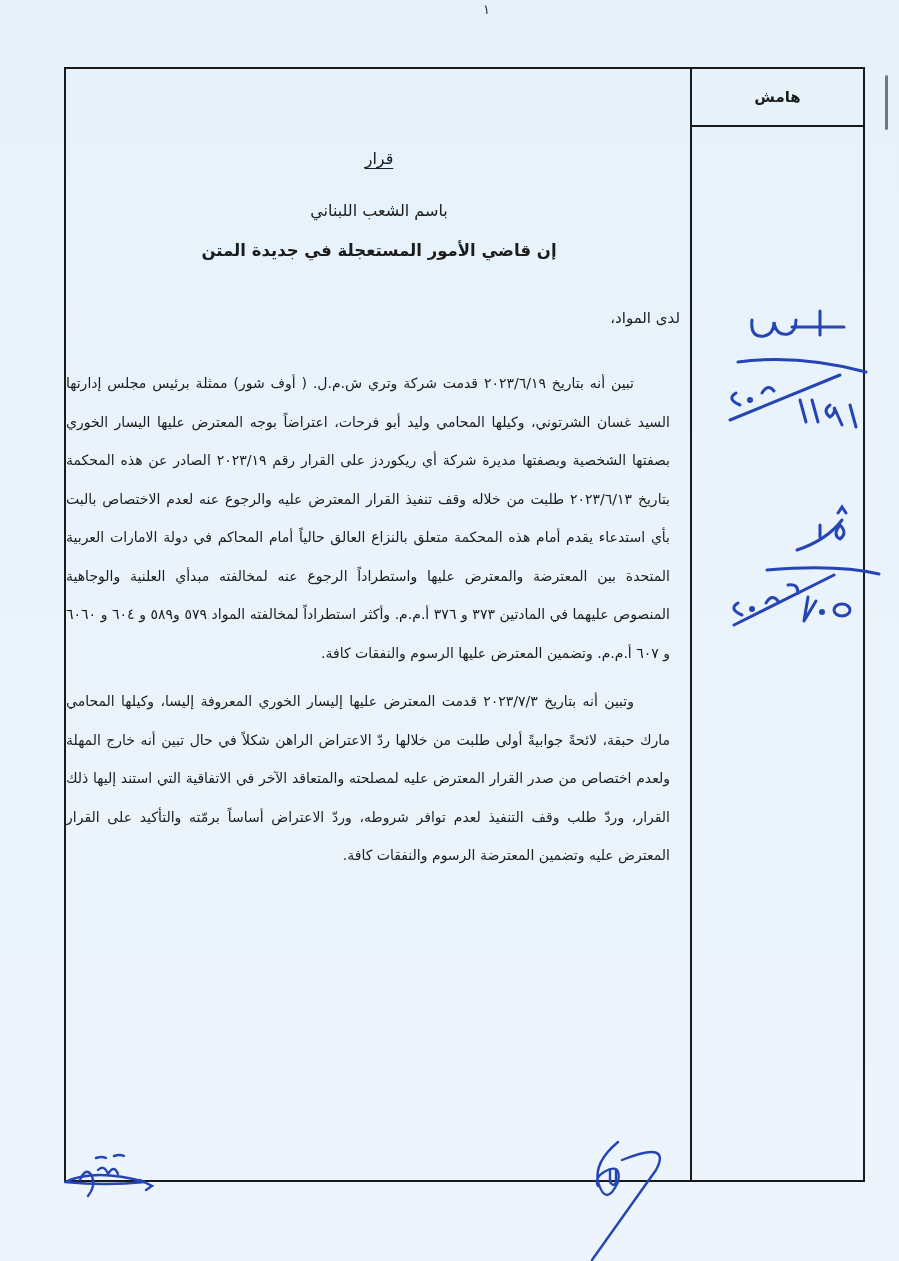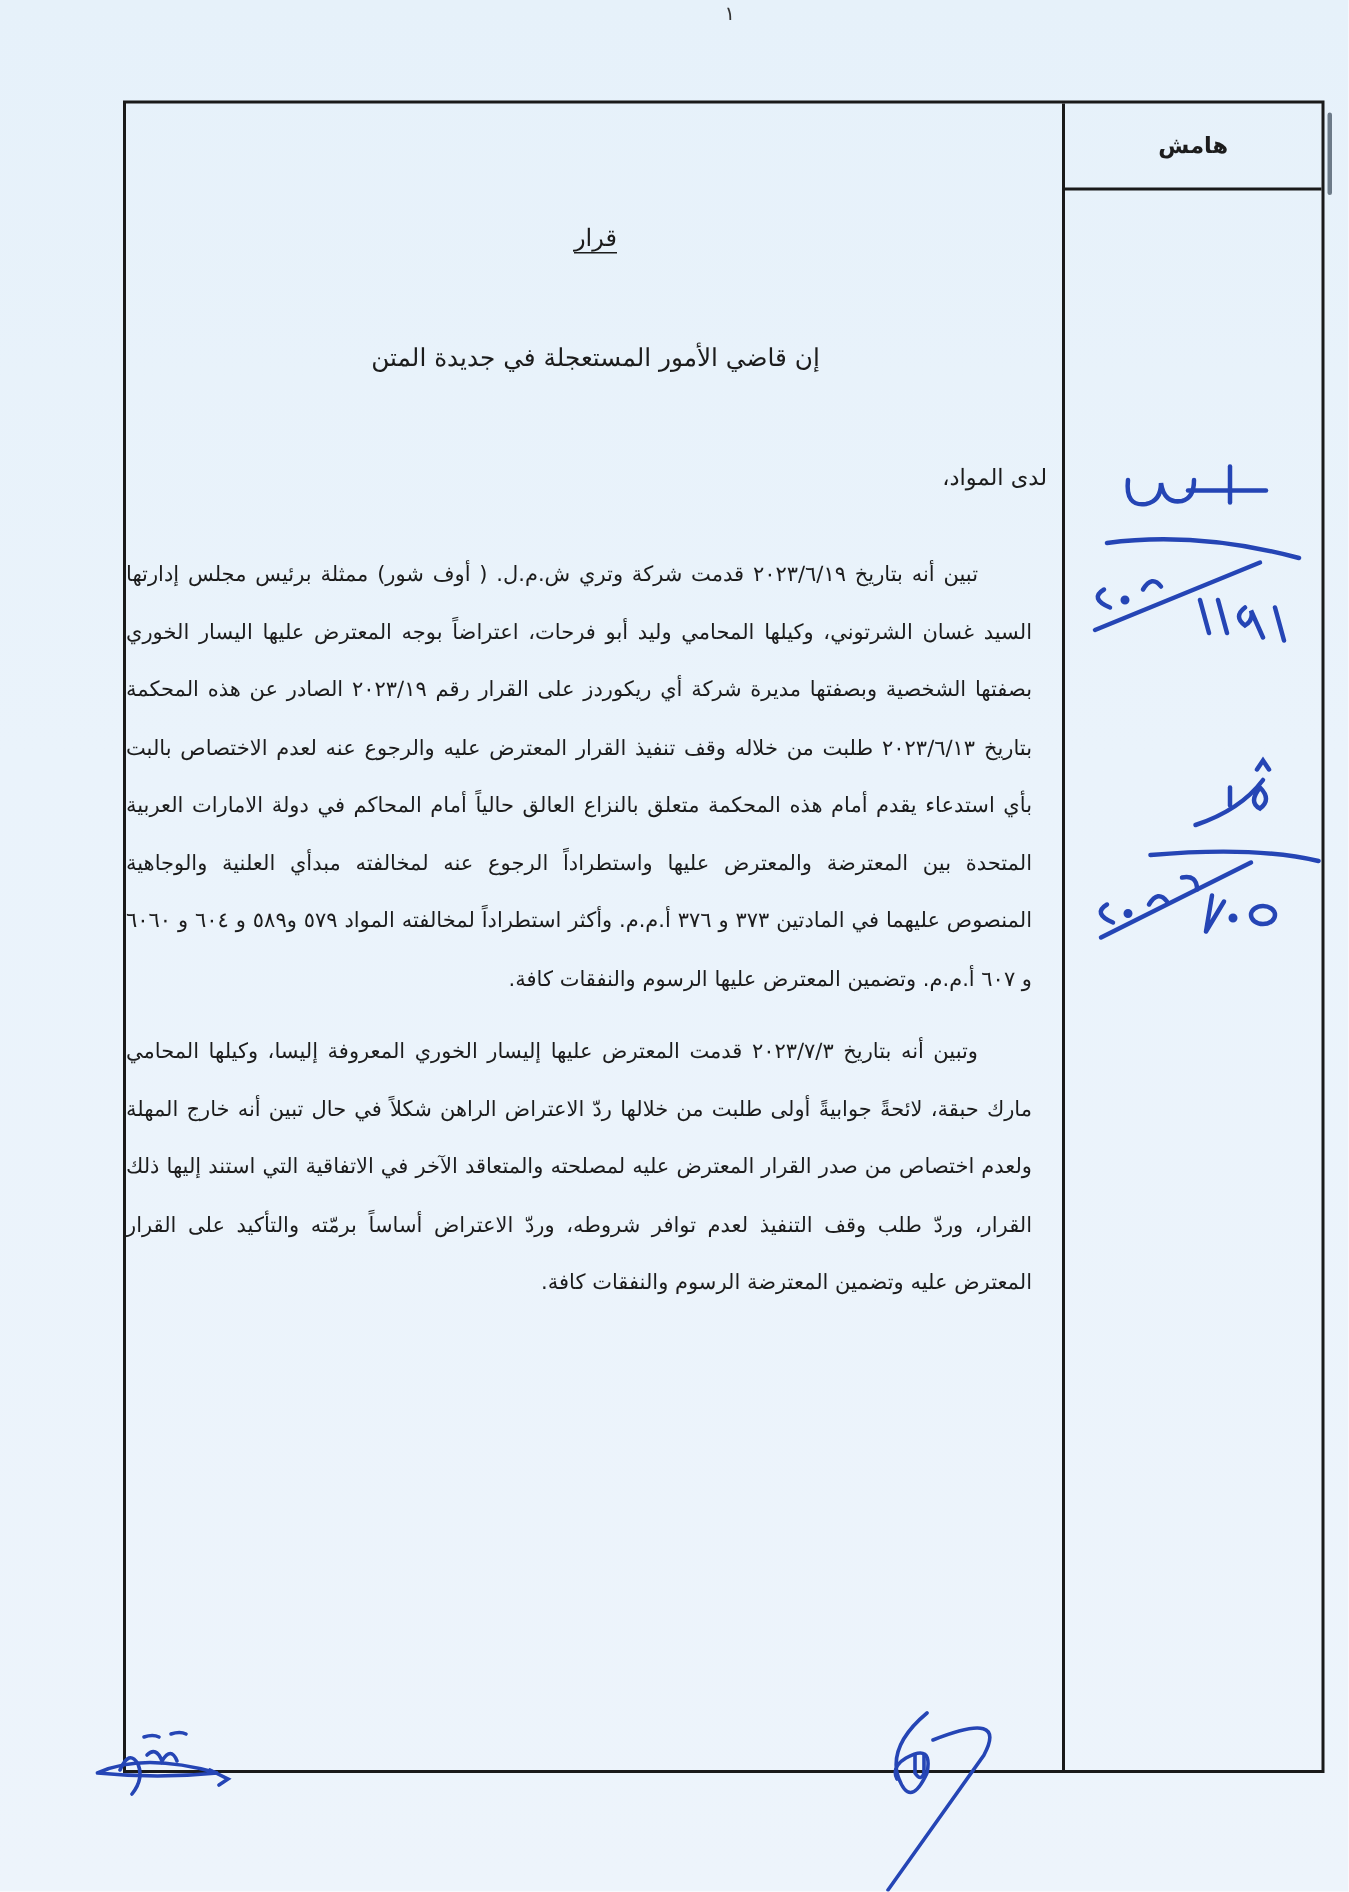--- a/index.html
+++ b/index.html
@@ -11,21 +11,21 @@
     }
     .page-number {
       position:absolute; left:483px; top:2px; font-size:13px; color:#333;
     }
     .right-edge-mark {
       position:absolute; left:885px; top:75px; width:3px; height:55px;
       background:#6c7a88; border-radius:2px;
     }
     .frame {
       position:absolute; left:64px; top:67px; width:801px; height:1115px;
-      border:2.5px solid #1a1a1a; box-sizing:border-box;margin-left:18px;
+      border:2.5px solid #1a1a1a; box-sizing:border-box;
     }
     .margin-col {
       position:absolute; right:0; top:0; width:173px; height:100%;
       border-left:2px solid #1a1a1a; box-sizing:border-box;
     }
     .margin-header {
       height:58px; border-bottom:2px solid #1a1a1a; box-sizing:border-box;
       display:flex; align-items:center; justify-content:center;
       font-weight:bold; font-size:15px;
     }
@@ -35,22 +35,22 @@
     }
     .title {
       position:absolute; top:80px; left:0; width:626px; text-align:center;
       font-size:16px; text-decoration:underline; text-underline-offset:4px;
     }
     .subtitle {
       position:absolute; top:132px; left:0; width:626px; text-align:center;
       font-size:16px;
     }
     .judge {
-      position:absolute; top:160px; left:0; width:626px; text-align:center;
-      font-size:16.5px; font-weight:normal;
+      position:absolute; top:172px; left:0; width:626px; text-align:center;
+      font-size:16.5px; font-weight:bold;
     }
     .intro {
       position:absolute; top:240px; right:12px; font-size:15px;
     }
     .paragraphs {
       position:absolute; top:295px; right:22px; width:604px;
       font-size:14px; line-height:38.5px; text-align:justify;
       text-align-last:right;
     }
     .para { margin:0 0 12px 0; text-indent:36px; }
@@ -64,20 +64,21 @@
 <div class="right-edge-mark"></div>
 
 <div class="frame">
 
   <div class="margin-col">
     <div class="margin-header">هامش</div>
   </div>
 
   <div class="body-col">
     <div class="title">قرار</div>
+    <div class="subtitle">باسم الشعب اللبناني</div>
     <div class="judge">إن قاضي الأمور المستعجلة في جديدة المتن</div>
     <div class="intro">لدى المواد،</div>
 
     <div class="paragraphs">
       <p class="para p1">تبين أنه بتاريخ ٢٠٢٣/٦/١٩ قدمت شركة وتري ش.م.ل. ( أوف شور) ممثلة برئيس مجلس إدارتها السيد غسان الشرتوني، وكيلها المحامي وليد أبو فرحات، اعتراضاً بوجه المعترض عليها اليسار الخوري بصفتها الشخصية وبصفتها مديرة شركة أي ريكوردز على القرار رقم ٢٠٢٣/١٩ الصادر عن هذه المحكمة بتاريخ ٢٠٢٣/٦/١٣ طلبت من خلاله وقف تنفيذ القرار المعترض عليه والرجوع عنه لعدم الاختصاص بالبت بأي استدعاء يقدم أمام هذه المحكمة متعلق بالنزاع العالق حالياً أمام المحاكم في دولة الامارات العربية المتحدة بين المعترضة والمعترض عليها واستطراداً الرجوع عنه لمخالفته مبدأي العلنية والوجاهية المنصوص عليهما في المادتين ٣٧٣ و ٣٧٦ أ.م.م. وأكثر استطراداً لمخالفته المواد ٥٧٩ و٥٨٩ و ٦٠٤ و ٦٠٦٠ و ٦٠٧ أ.م.م. وتضمين المعترض عليها الرسوم والنفقات كافة.</p>
       <p class="para">وتبين أنه بتاريخ ٢٠٢٣/٧/٣ قدمت المعترض عليها إليسار الخوري المعروفة إليسا، وكيلها المحامي مارك حبقة، لائحةً جوابيةً أولى طلبت من خلالها ردّ الاعتراض الراهن شكلاً في حال تبين أنه خارج المهلة ولعدم اختصاص من صدر القرار المعترض عليه لمصلحته والمتعاقد الآخر في الاتفاقية التي استند إليها ذلك القرار، وردّ طلب وقف التنفيذ لعدم توافر شروطه، وردّ الاعتراض أساساً برمّته والتأكيد على القرار المعترض عليه وتضمين المعترضة الرسوم والنفقات كافة.</p>
     </div>
   </div>
 </div>
 

